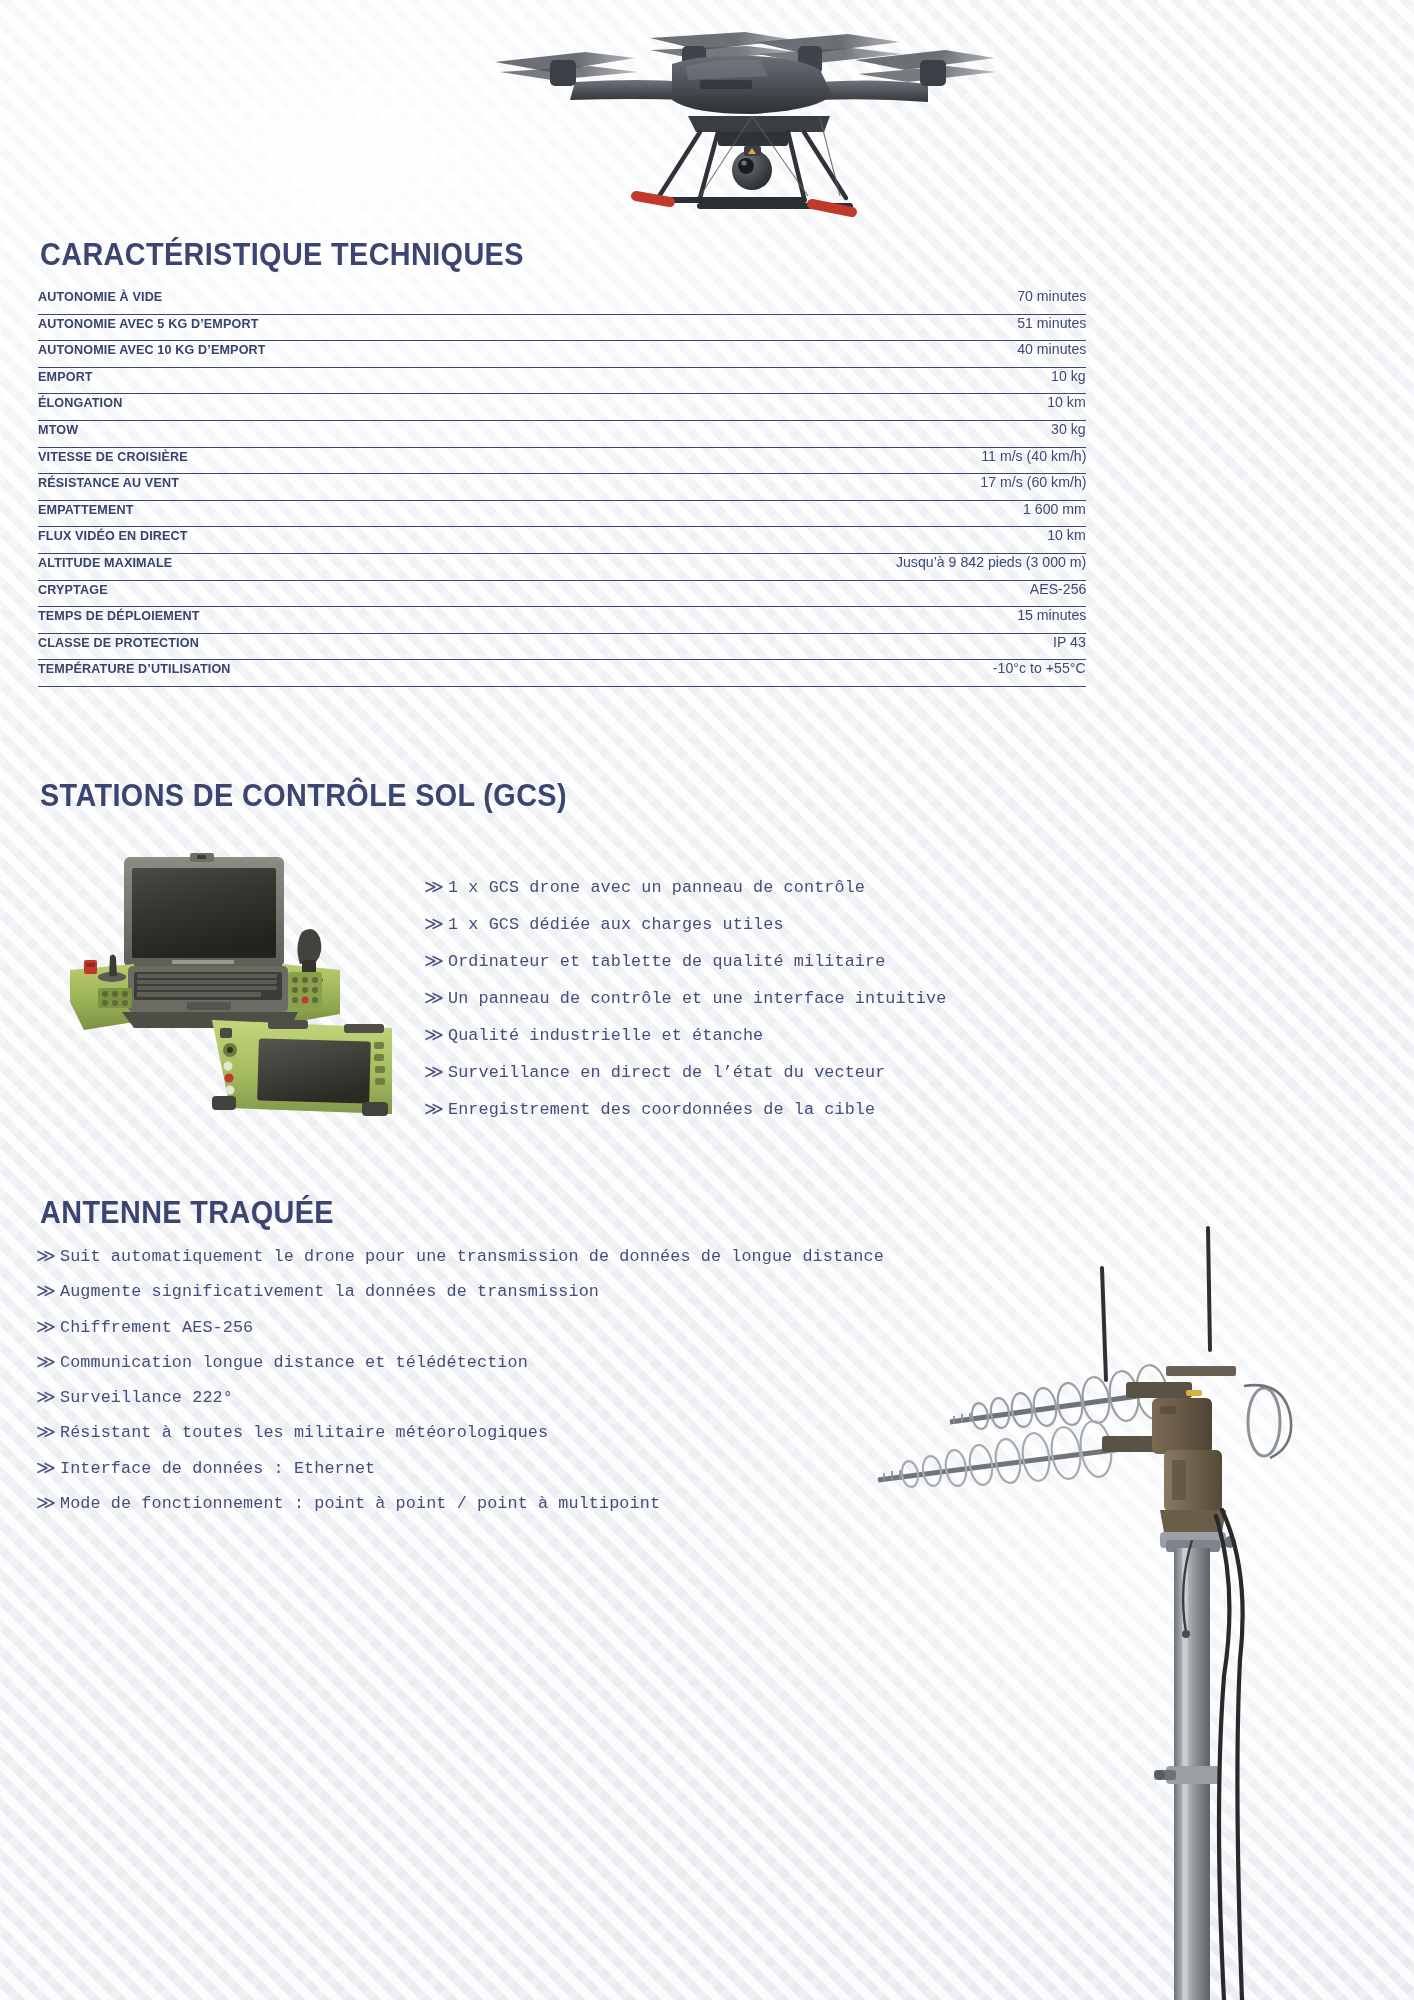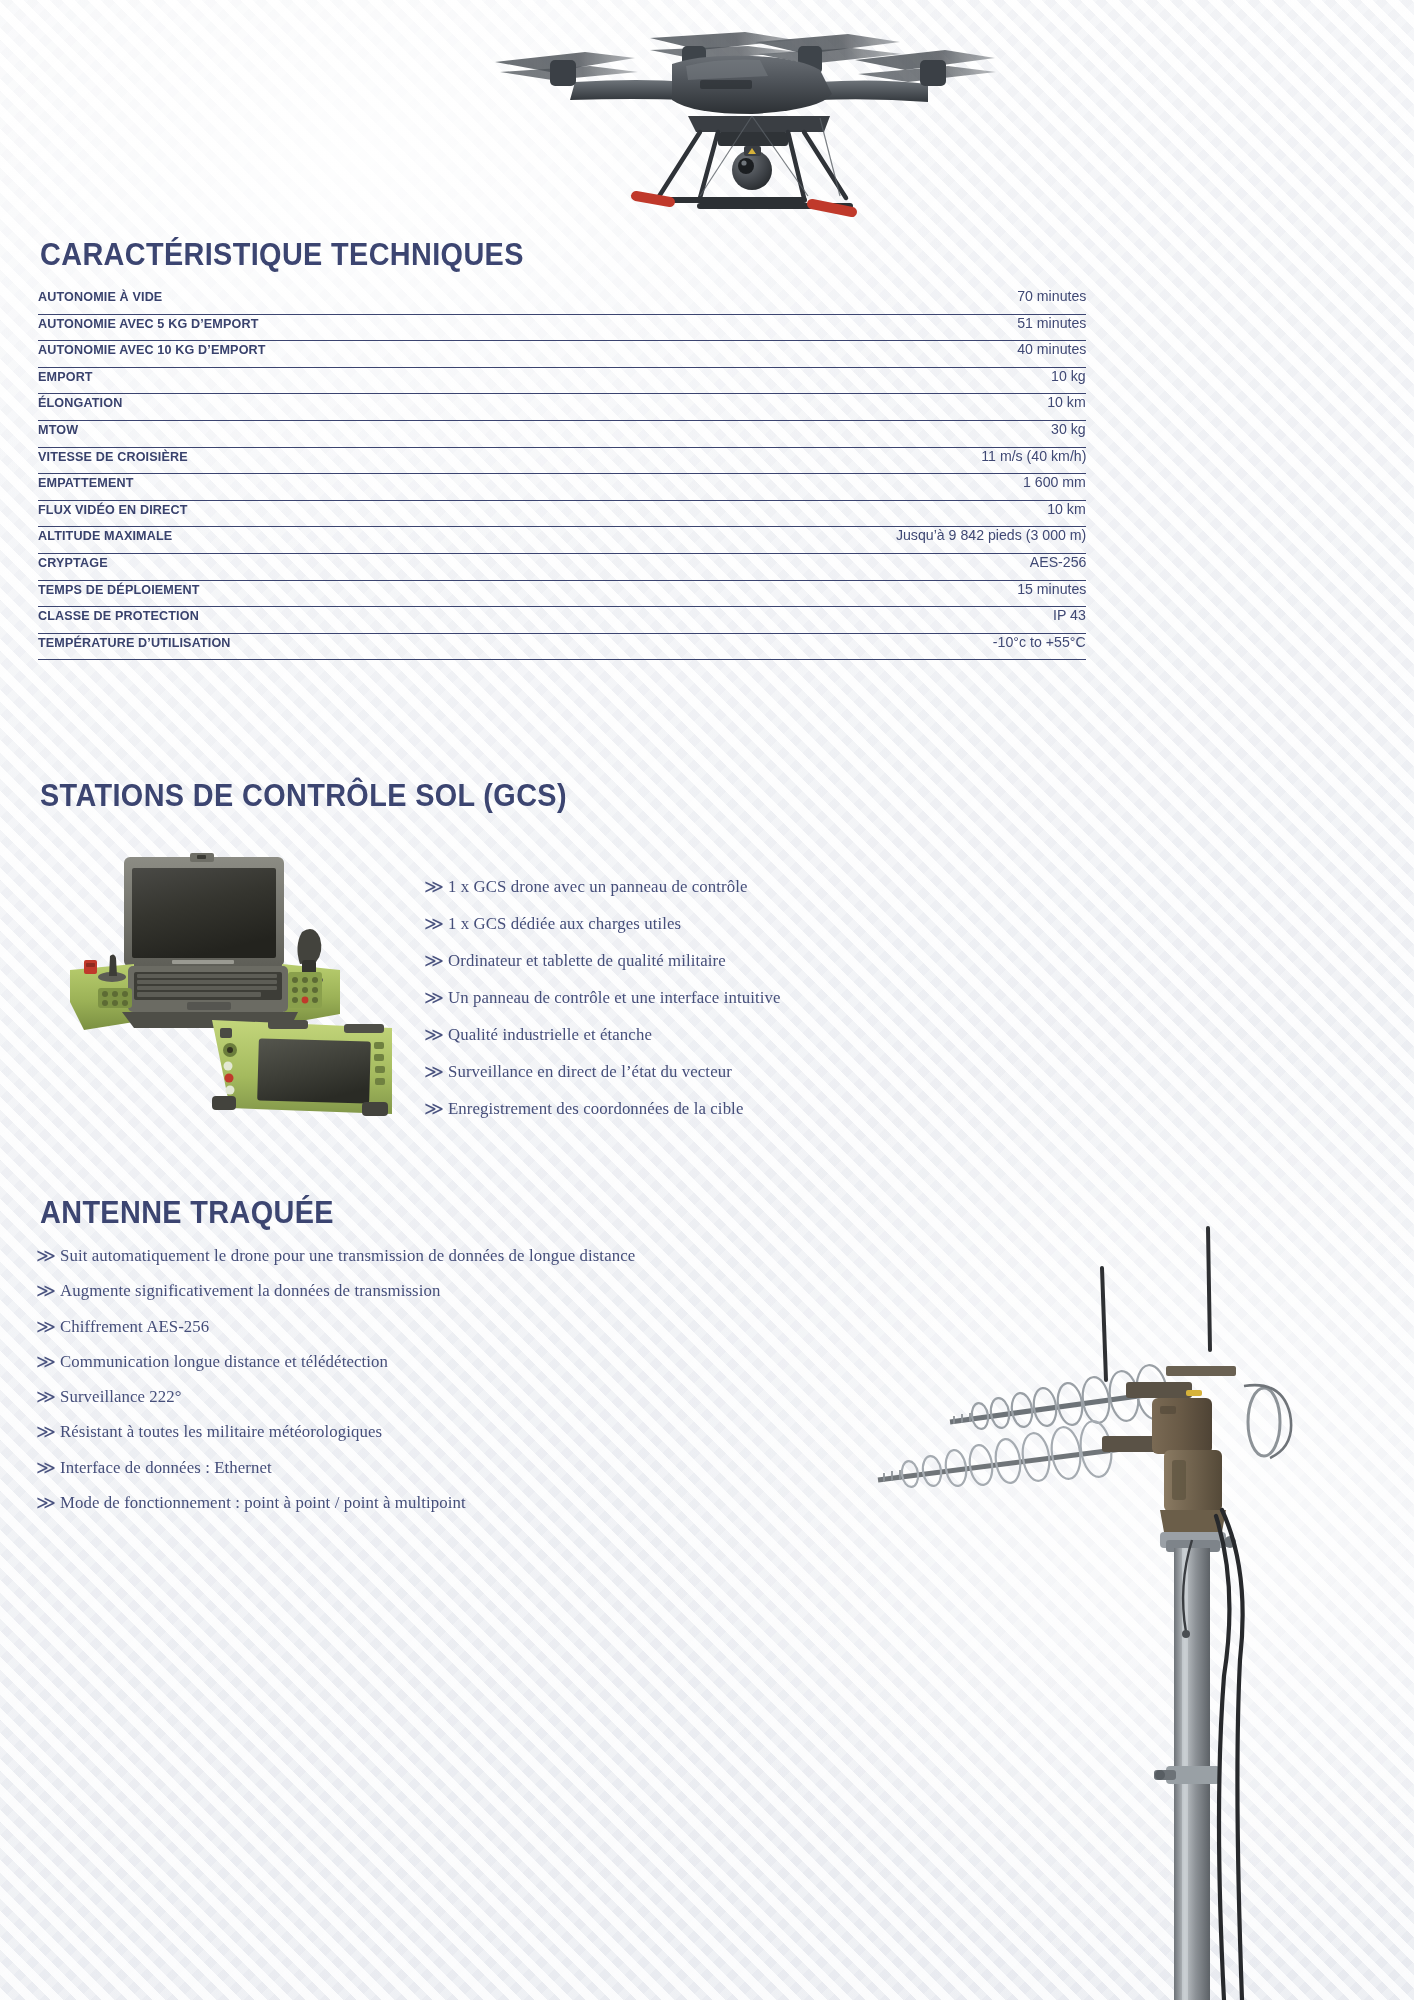--- a/index.html
+++ b/index.html
@@ -124,21 +124,21 @@
     flex: 0 0 auto;
     width: 24px;
     color: #4b5480;
     font-size: 19px;
     line-height: 1;
     font-family: "DejaVu Sans", sans-serif;
     position: relative;
     top: 1px;
   }
   .bullet-text {
-    font-family: Liberation Serif, serif;
+    font-family: Liberation Mono, monospace;
     font-size: 16.8px;
     color: #454e7a;
     white-space: nowrap;
     line-height: 1.2;
     letter-spacing: 0.1px;
   }
 
   #gcs-bullets {
     left: 424px;
     top: 876px;
@@ -286,20 +286,24 @@
       <span class="spec-label">ÉLONGATION</span>
       <span class="spec-value">10 km</span>
     </div>
     <div class="spec-row">
       <span class="spec-label">MTOW</span>
       <span class="spec-value">30 kg</span>
     </div>
     <div class="spec-row">
       <span class="spec-label">VITESSE DE CROISIÈRE</span>
       <span class="spec-value">11 m/s (40 km/h)</span>
+    </div>
+    <div class="spec-row">
+      <span class="spec-label">RÉSISTANCE AU VENT</span>
+      <span class="spec-value">17 m/s (60 km/h)</span>
     </div>
     <div class="spec-row">
       <span class="spec-label">EMPATTEMENT</span>
       <span class="spec-value">1 600 mm</span>
     </div>
     <div class="spec-row">
       <span class="spec-label">FLUX VIDÉO EN DIRECT</span>
       <span class="spec-value">10 km</span>
     </div>
     <div class="spec-row">

